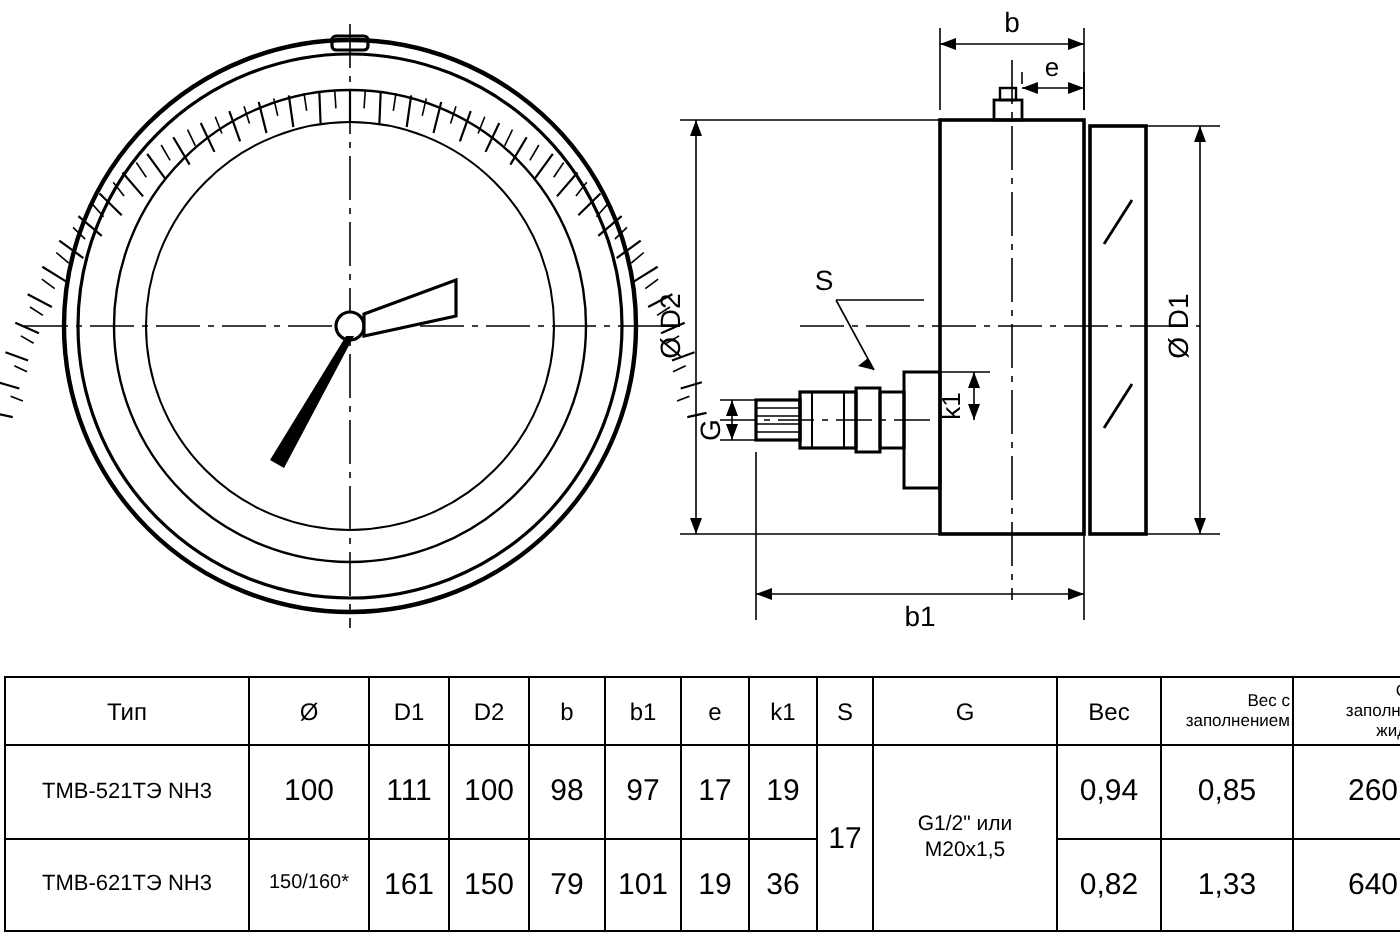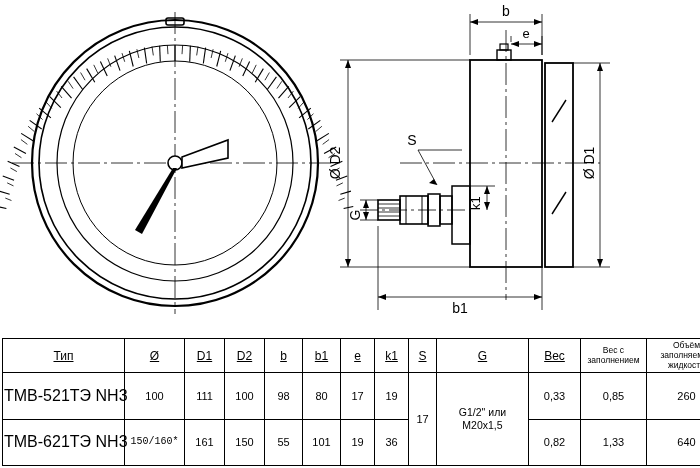--- a/index.html
+++ b/index.html
@@ -39,42 +39,41 @@
     width: 696px;
     height: 128px;
     table-layout: fixed;
   }
   table, th, td {
     border: 1px solid #000000;
   }
   th, td {
     text-align: center;
     vertical-align: middle;
-    font-size: 11px;
+    font-size: 15px;
     padding: 2px 1px;
   }
   th {
     font-weight: normal;
   }
   .hdr-main {
     font-size: 12px;
-    text-decoration: underline;
   }
   .hdr-small {
     font-size: 8.5px;
     line-height: 1.15;
+    text-align: right;
   }
   .type-cell {
-    font-size: 16px;
+    font-size: 11px;
     white-space: nowrap;
   }
   .tight {
     font-size: 10px;
     line-height: 1.2;
-    font-family: Liberation Mono, monospace;
   }
   .g-cell {
     font-size: 10.5px;
     line-height: 1.25;
   }
   svg text {
     font-family: "Liberation Sans", sans-serif;
     fill: #000000;
   }
 </style>
@@ -317,38 +316,38 @@
           </th>
         </tr>
       </thead>
       <tbody>
         <tr>
           <td class="type-cell">ТМВ-521ТЭ NH3</td>
           <td>100</td>
           <td>111</td>
           <td>100</td>
           <td>98</td>
-          <td>80</td>
+          <td>97</td>
           <td>17</td>
           <td>19</td>
           <td rowspan="2">17</td>
           <td rowspan="2" class="g-cell">
             <div>G1/2" или</div>
             <div>M20x1,5</div>
           </td>
-          <td>0,33</td>
+          <td>0,94</td>
           <td>0,85</td>
           <td>260</td>
         </tr>
         <tr>
           <td class="type-cell">ТМВ-621ТЭ NH3</td>
           <td class="tight">150/160*</td>
           <td>161</td>
           <td>150</td>
-          <td>55</td>
+          <td>79</td>
           <td>101</td>
           <td>19</td>
           <td>36</td>
           <td>0,82</td>
           <td>1,33</td>
           <td>640</td>
         </tr>
       </tbody>
     </table>
   </div>

